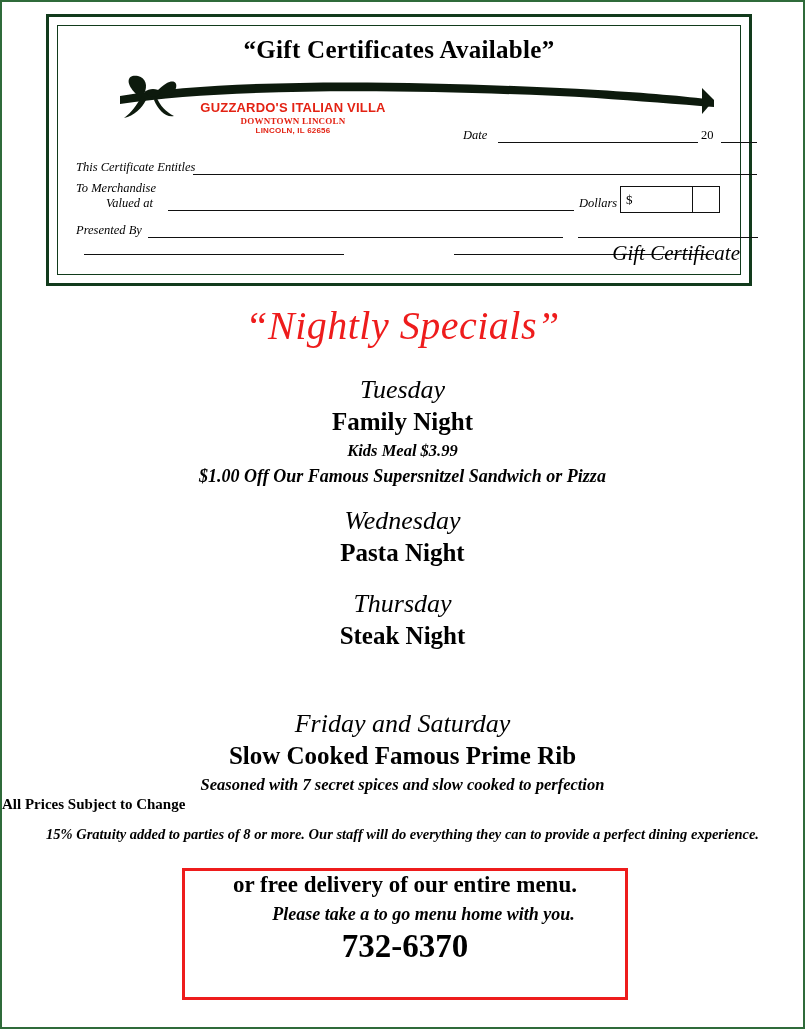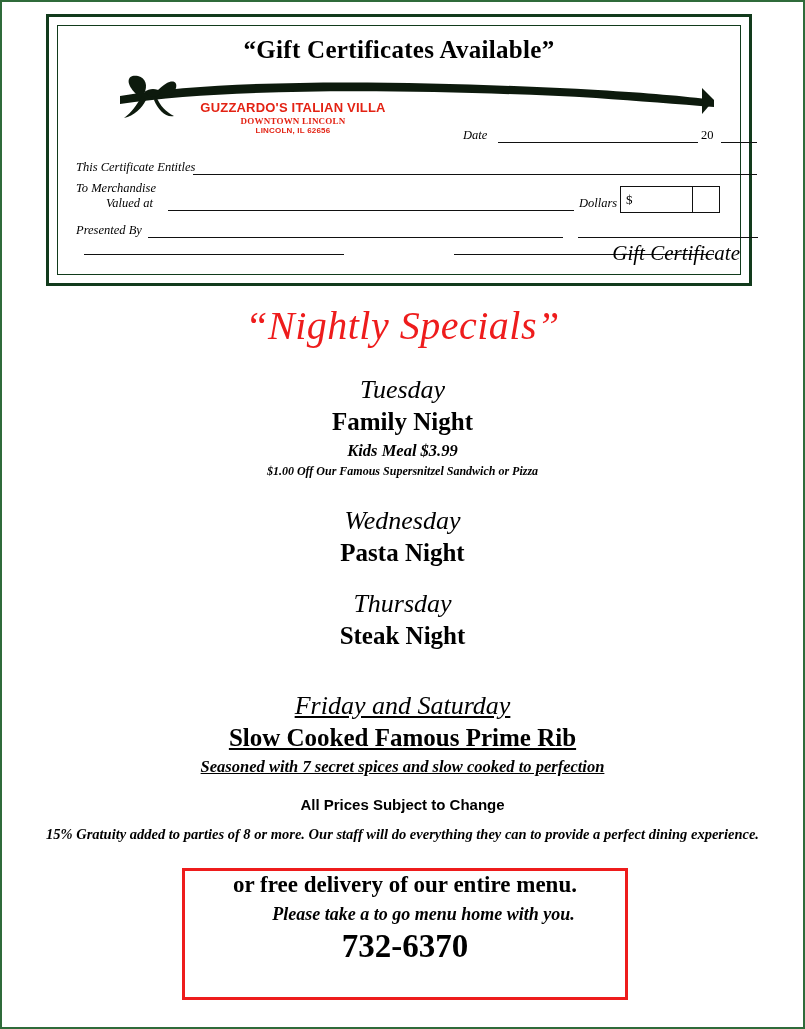--- a/index.html
+++ b/index.html
@@ -174,34 +174,34 @@
     line-height: 1.35;
   }
   .day-sub {
     font-size: 16.5px;
     font-weight: bold;
     font-style: italic;
     font-family: "Liberation Serif", serif;
     line-height: 1.45;
   }
   .day-sub2 {
-    font-size: 12px;
+    font-size: 18px;
     font-weight: bold;
     font-style: italic;
     font-family: "Liberation Serif", serif;
     line-height: 1.45;
   }
   .note-bold {
     position: absolute;
     left: 0;
     width: 100%;
-    text-align: center;
+    text-align: left;
     font-size: 15px;
     font-weight: bold;
-    font-family: Liberation Sans, sans-serif;
+    font-family: Liberation Serif, serif;
   }
   .note-italic {
     position: absolute;
     left: 0;
     width: 100%;
     text-align: center;
     font-size: 14.5px;
     font-style: italic;
     font-weight: bold;
     font-family: "Liberation Serif", serif;
@@ -315,21 +315,21 @@
   <div class="day-block" style="top:503px;">
     <div class="day-name">Wednesday</div>
     <div class="day-head">Pasta Night</div>
   </div>
 
   <div class="day-block" style="top:586px;">
     <div class="day-name">Thursday</div>
     <div class="day-head">Steak Night</div>
   </div>
 
-  <div class="day-block" style="top:688px;text-decoration:underline;">
+  <div class="day-block" style="top:706px;">
     <div class="day-name">Friday and Saturday</div>
     <div class="day-head">Slow Cooked Famous Prime Rib</div>
     <div class="day-sub">Seasoned with 7 secret spices and slow cooked to perfection</div>
   </div>
 
   <div class="note-bold" style="top:794px;">All Prices Subject to Change</div>
   <div class="note-italic" style="top:824px;">15% Gratuity added to parties of 8 or more. Our staff will do everything they can to provide a perfect dining experience.</div>
 
   <div class="carry-box">
     <div class="carry-l2">or free delivery of our entire menu.</div>

